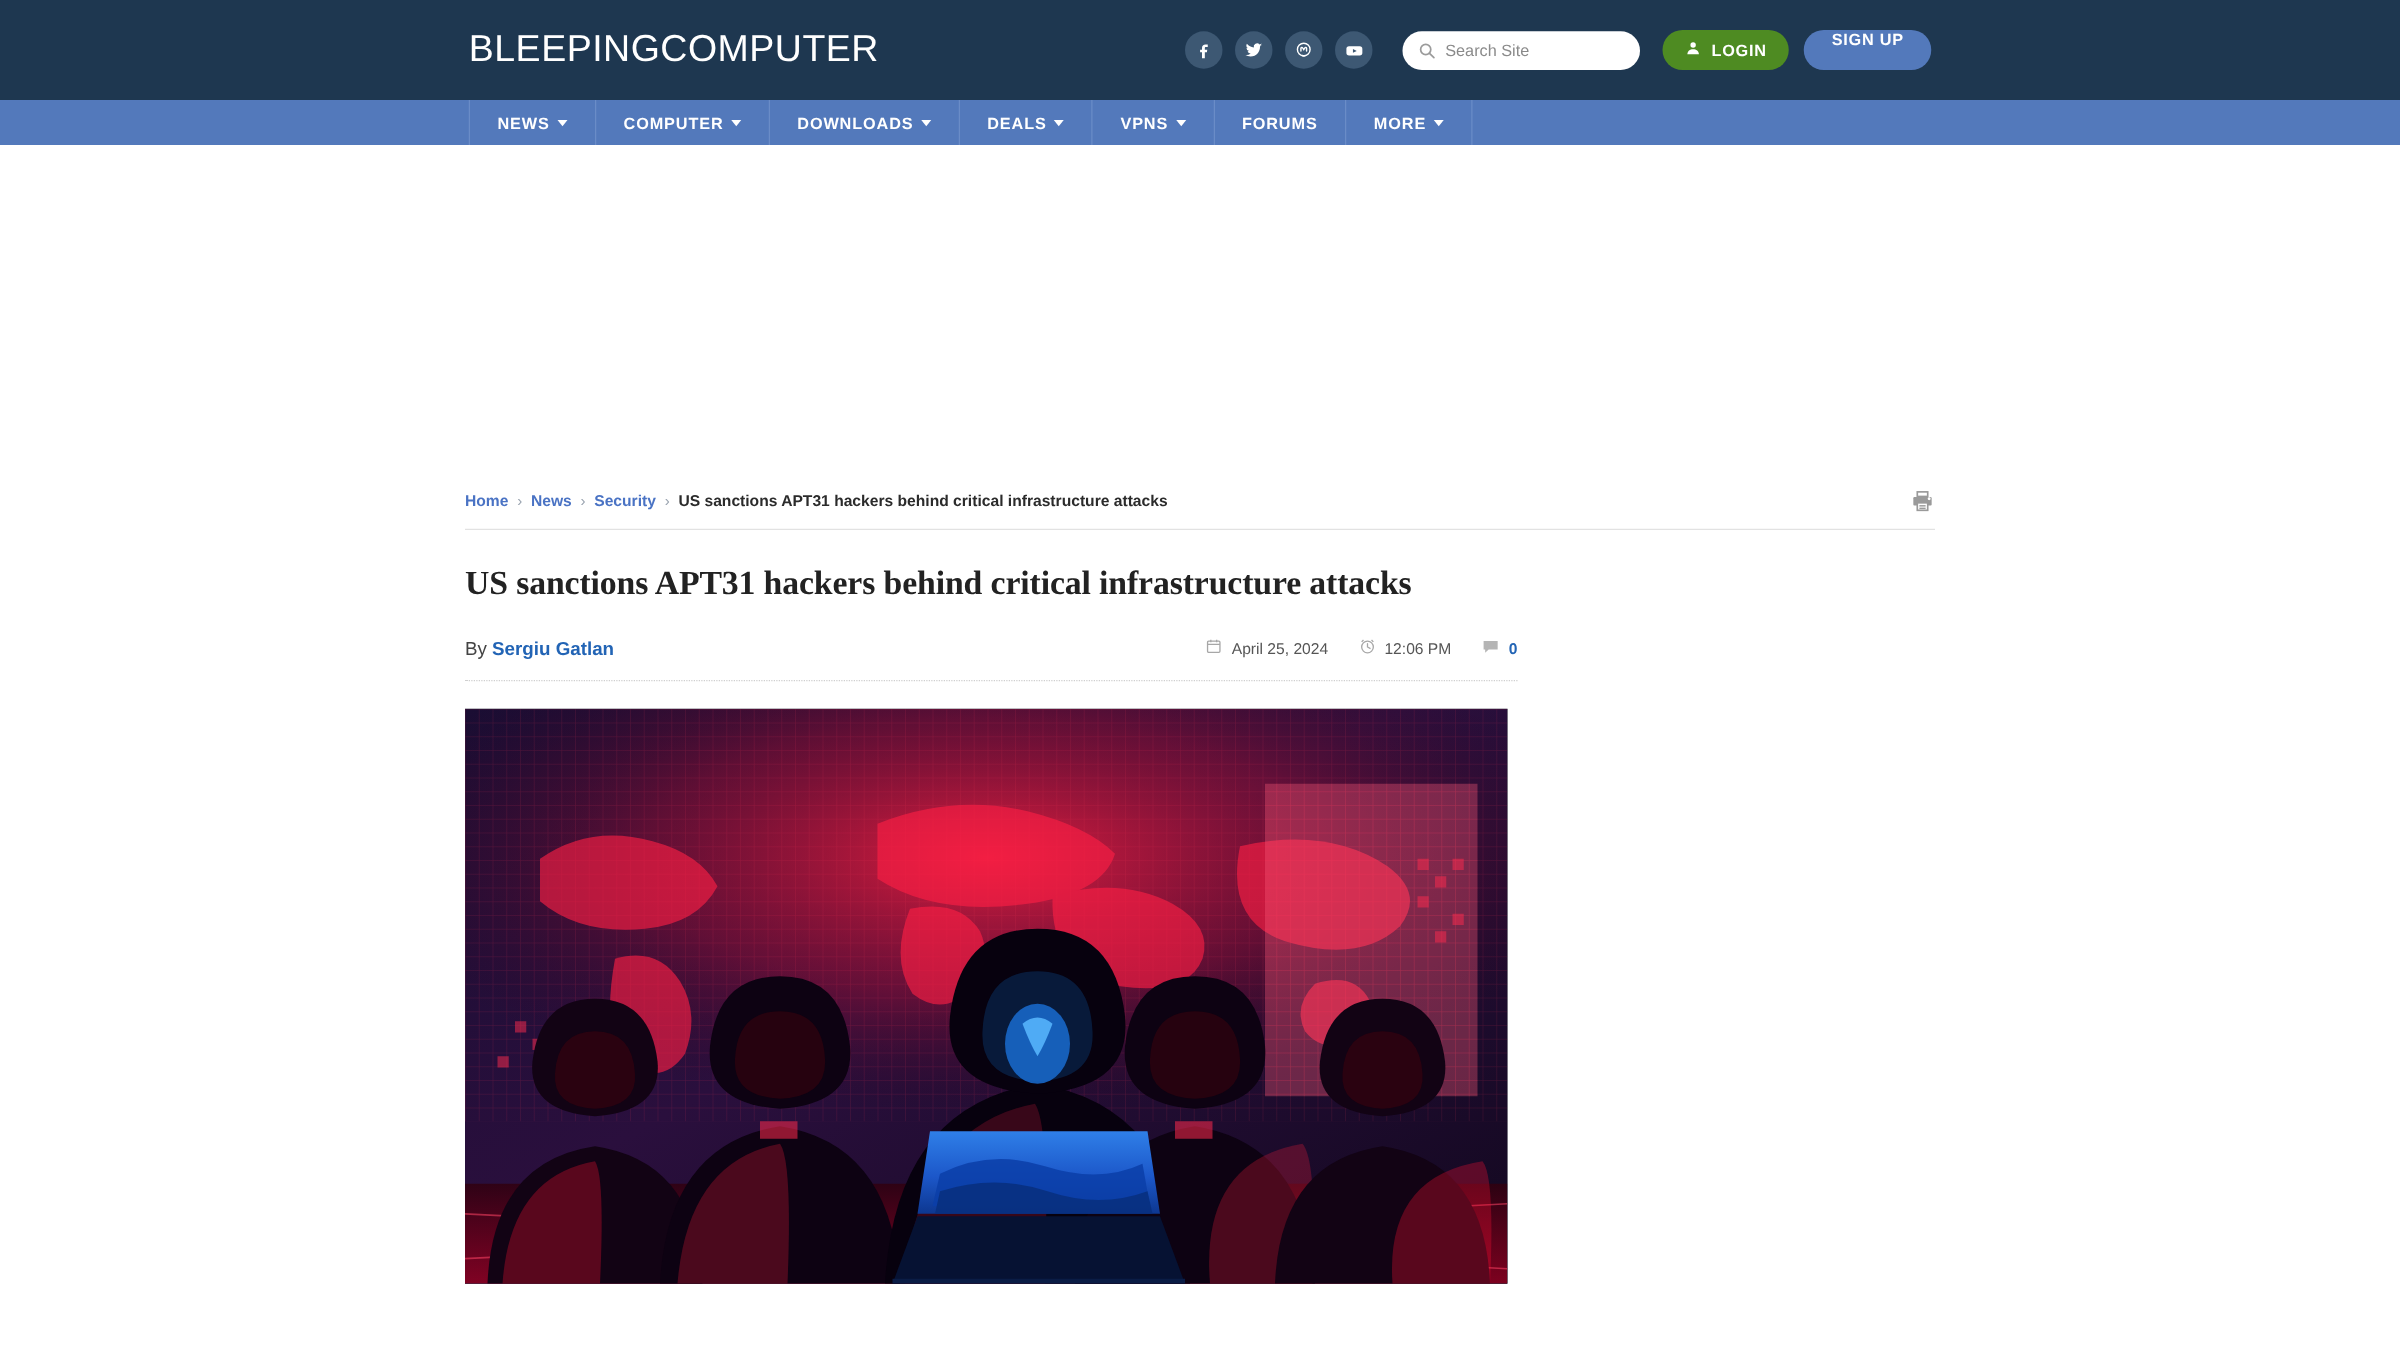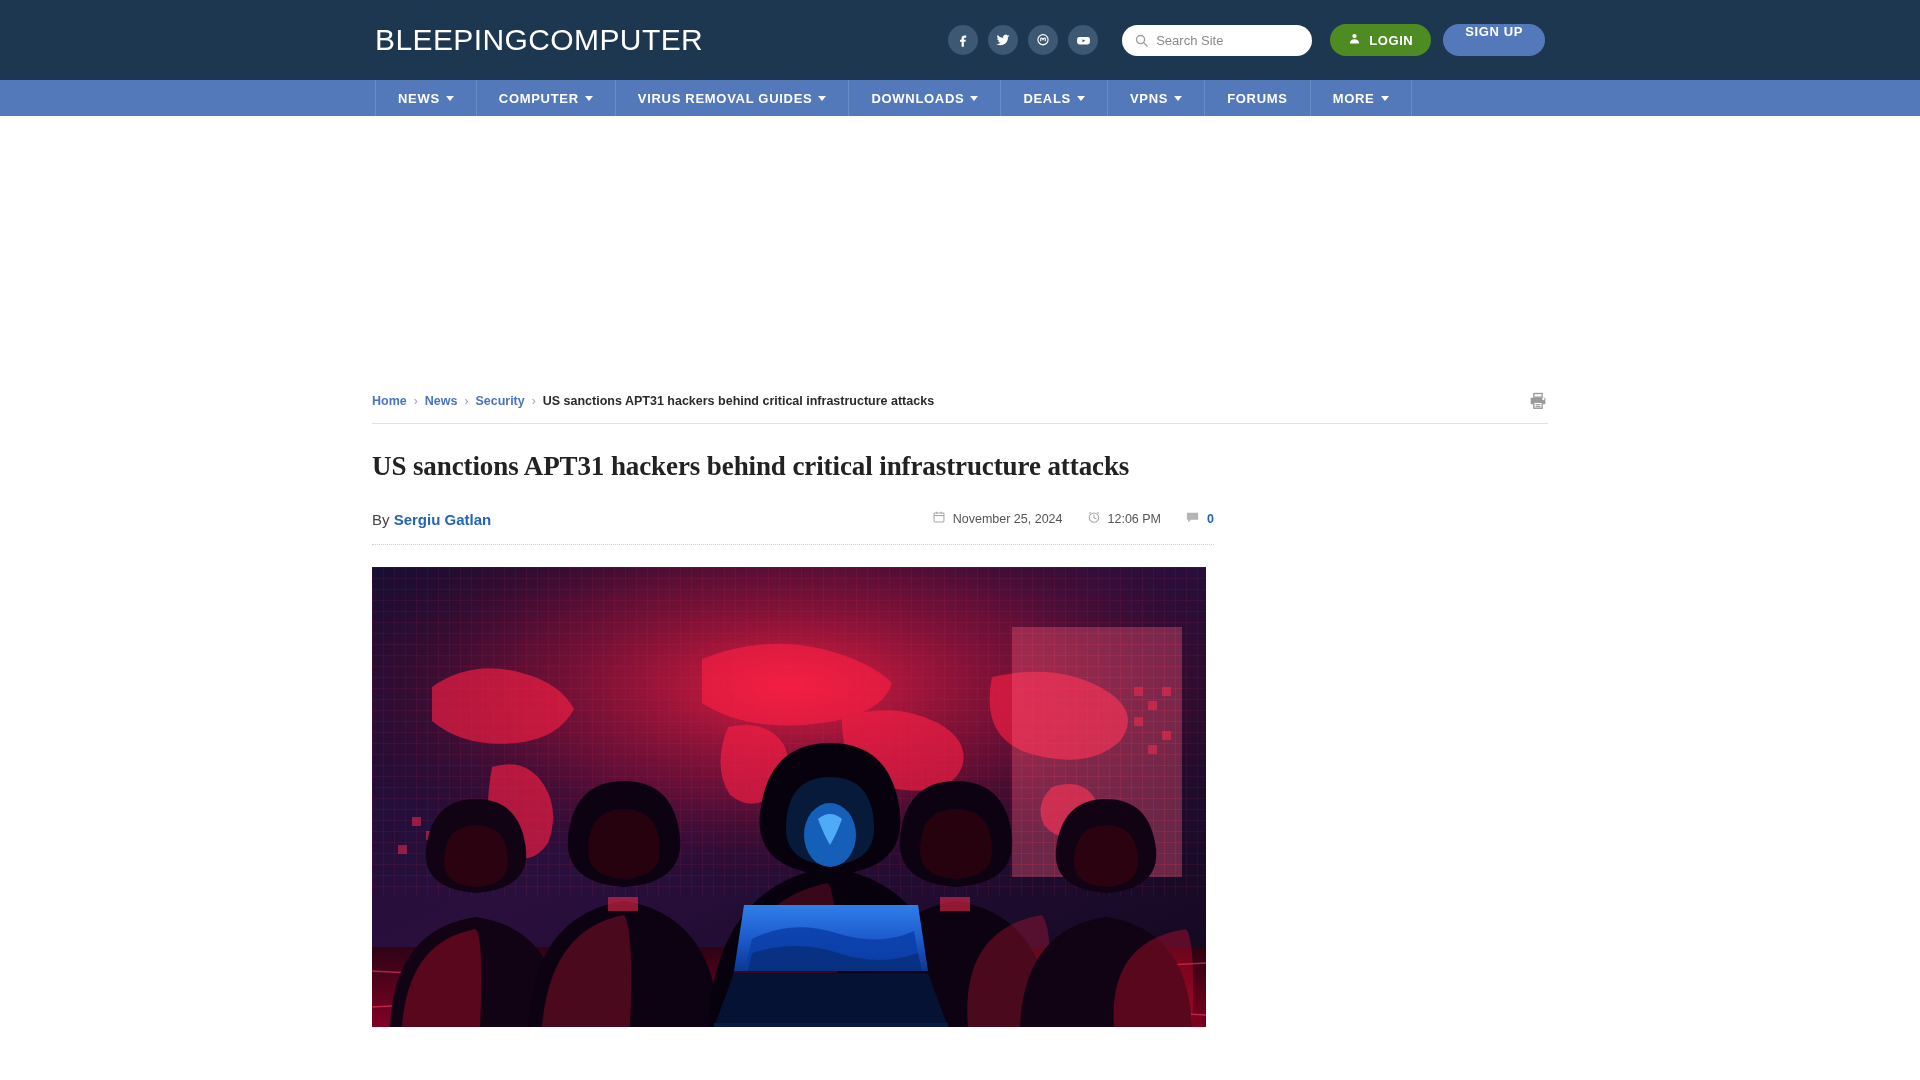--- a/index.html
+++ b/index.html
@@ -279,24 +279,20 @@
   <div class="nav-inner" id="nav-inner">
       <div class="nav-item">
         <span>NEWS</span>
         <span class="caret"></span>
       </div>
       <div class="nav-item">
         <span>COMPUTER</span>
         <span class="caret"></span>
       </div>
       <div class="nav-item">
-        <span>VIRUS REMOVAL GUIDES</span>
-        <span class="caret"></span>
-      </div>
-      <div class="nav-item">
         <span>DOWNLOADS</span>
         <span class="caret"></span>
       </div>
       <div class="nav-item">
         <span>DEALS</span>
         <span class="caret"></span>
       </div>
       <div class="nav-item">
         <span>VPNS</span>
         <span class="caret"></span>
@@ -350,21 +346,21 @@
       <div class="meta">
         <div class="meta-item">
           <span>
             <svg width="14" height="14" viewBox="0 0 24 24" fill="none" stroke="#a7a7a7" stroke-width="1.8">
               <rect x="3.5" y="5" width="17" height="15.5" rx="1.5"></rect>
               <line x1="3.5" y1="9.5" x2="20.5" y2="9.5"></line>
               <line x1="8" y1="3" x2="8" y2="6.5"></line>
                 <line x1="16" y1="3" x2="16" y2="6.5"></line>
             </svg>
           </span>
-          <span>November 25, 2024</span>
+          <span>April 25, 2024</span>
         </div>
 
         <div class="meta-item">
           <span>
             <svg width="14" height="14" viewBox="0 0 24 24" fill="none" stroke="#a7a7a7" stroke-width="1.8">
               <circle cx="12" cy="13" r="8"></circle>
               <polyline points="12,8.5 12,13 15.5,15" stroke-linecap="round"></polyline>
               <line x1="6.5" y1="3.5" x2="4" y2="6"></line>
                 <line x1="17.5" y1="3.5" x2="20" y2="6"></line>
             </svg>

